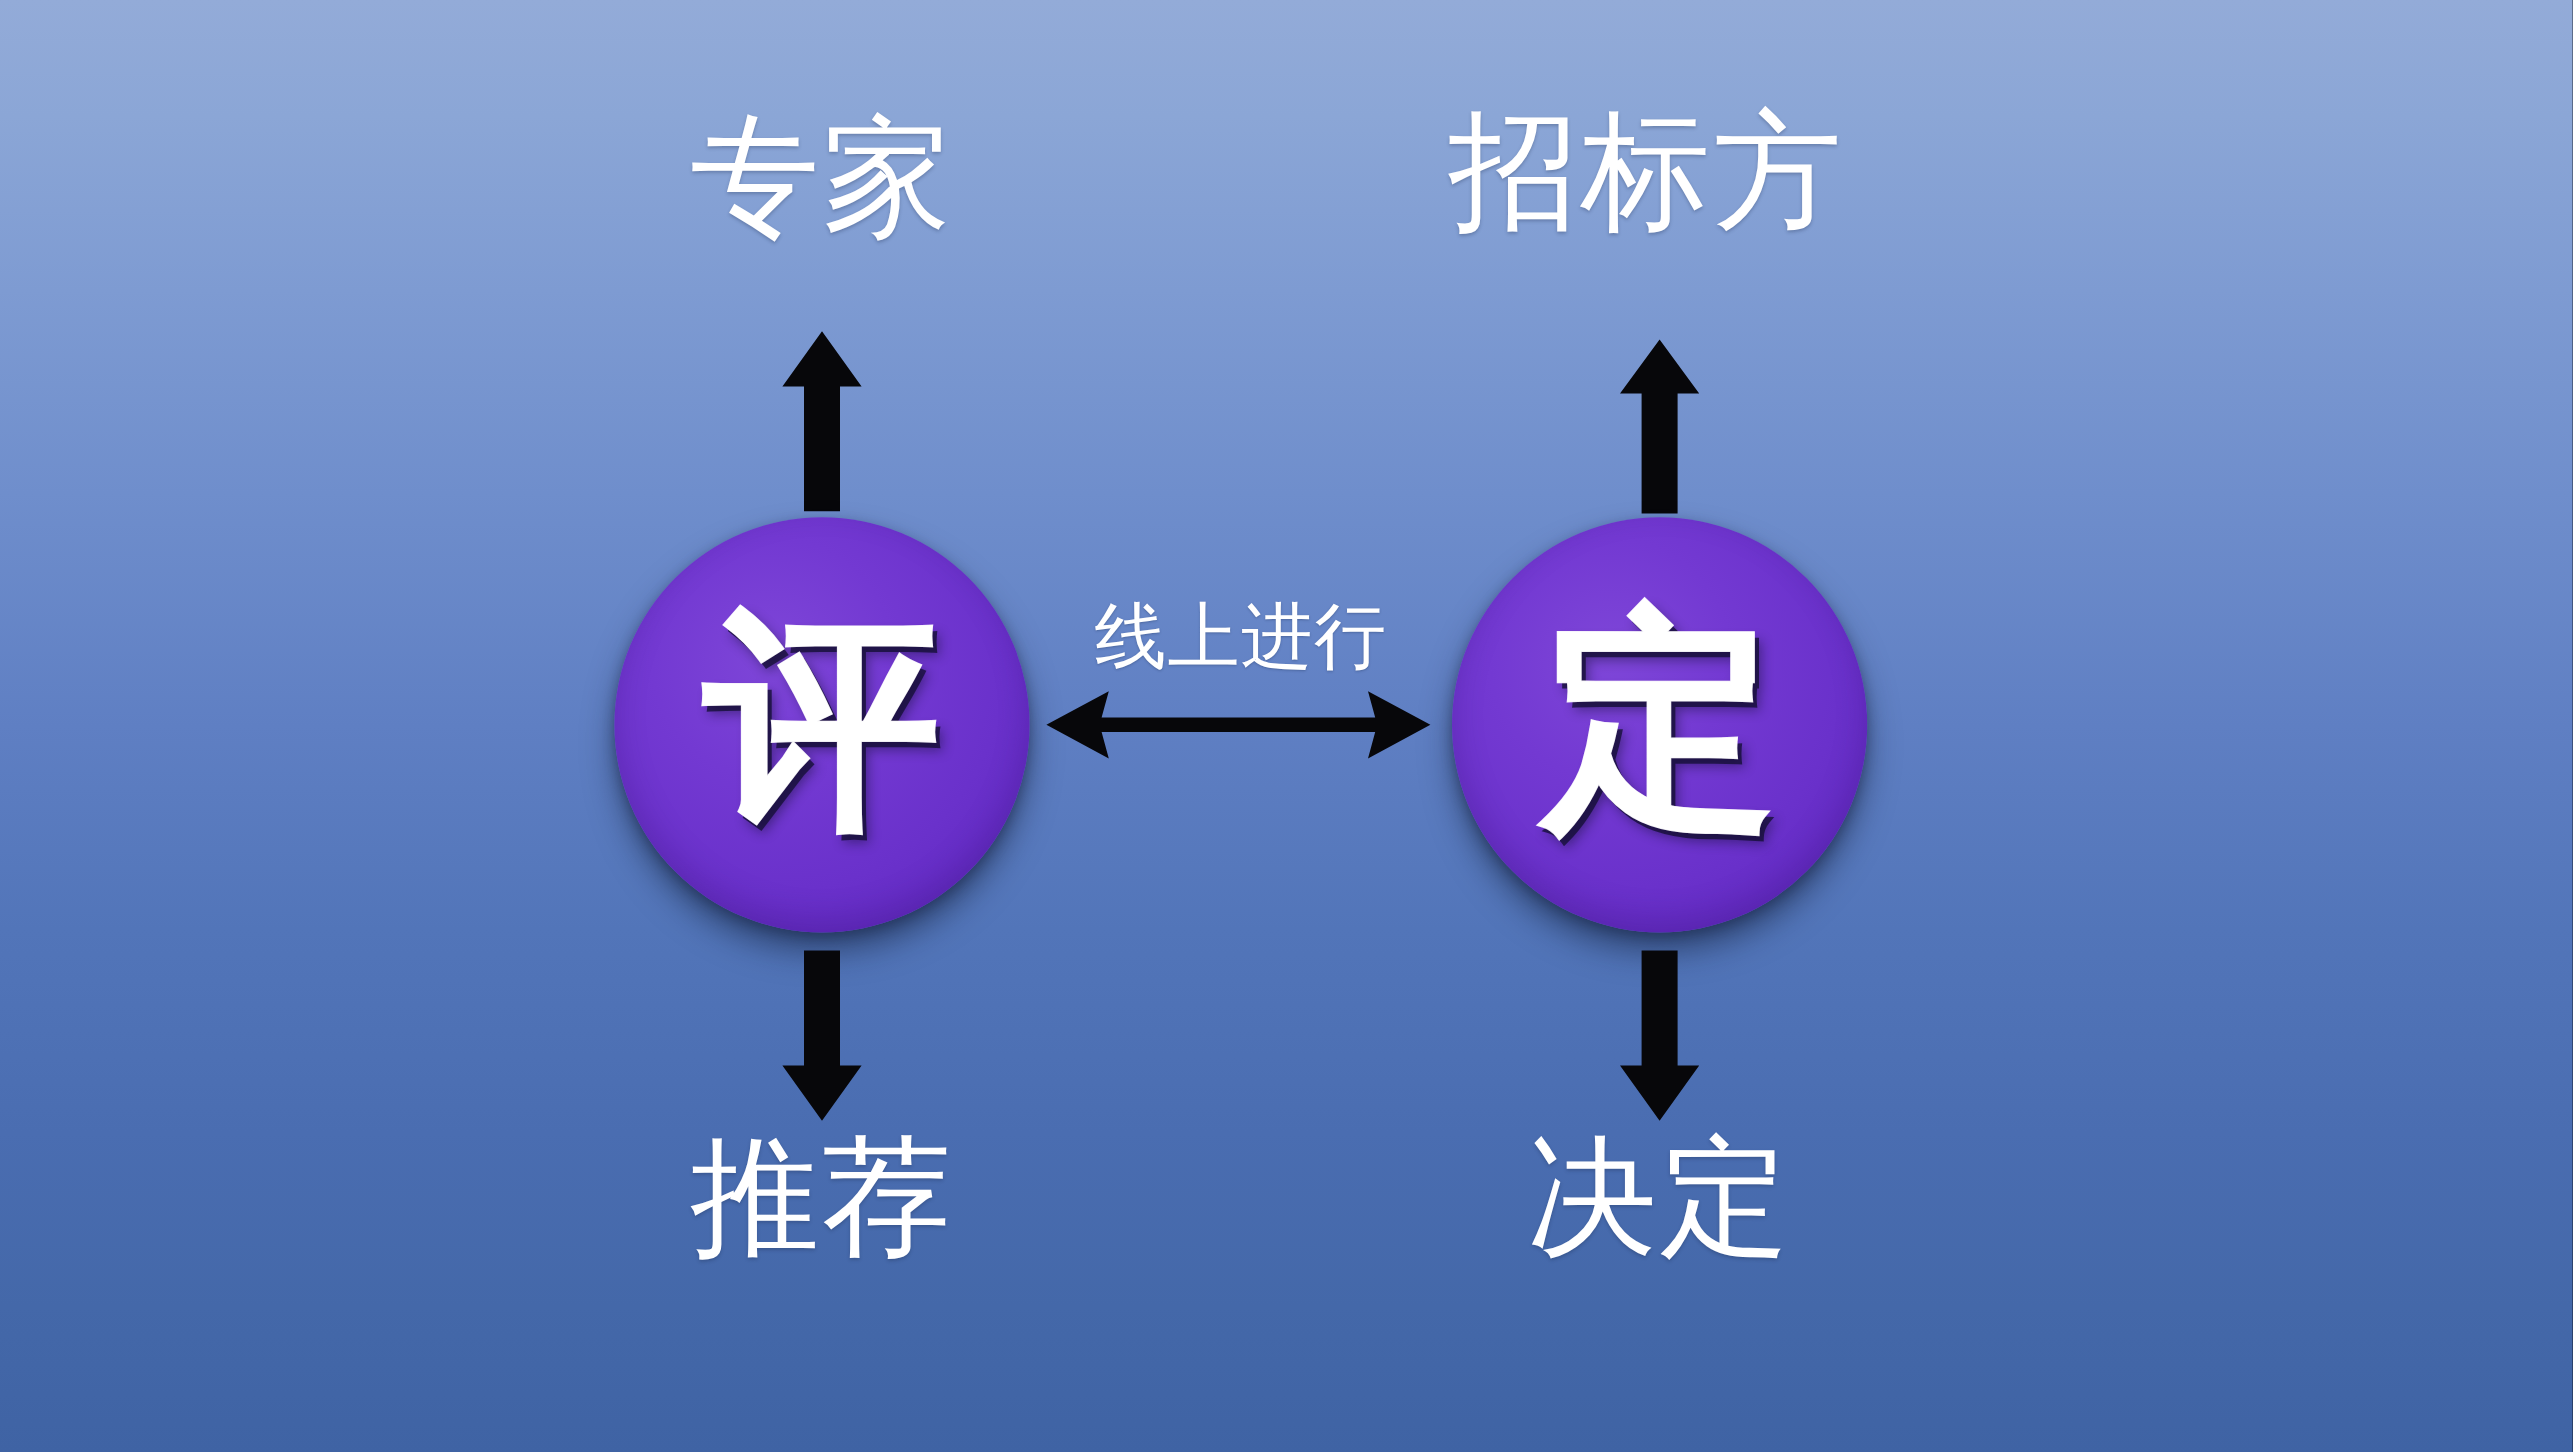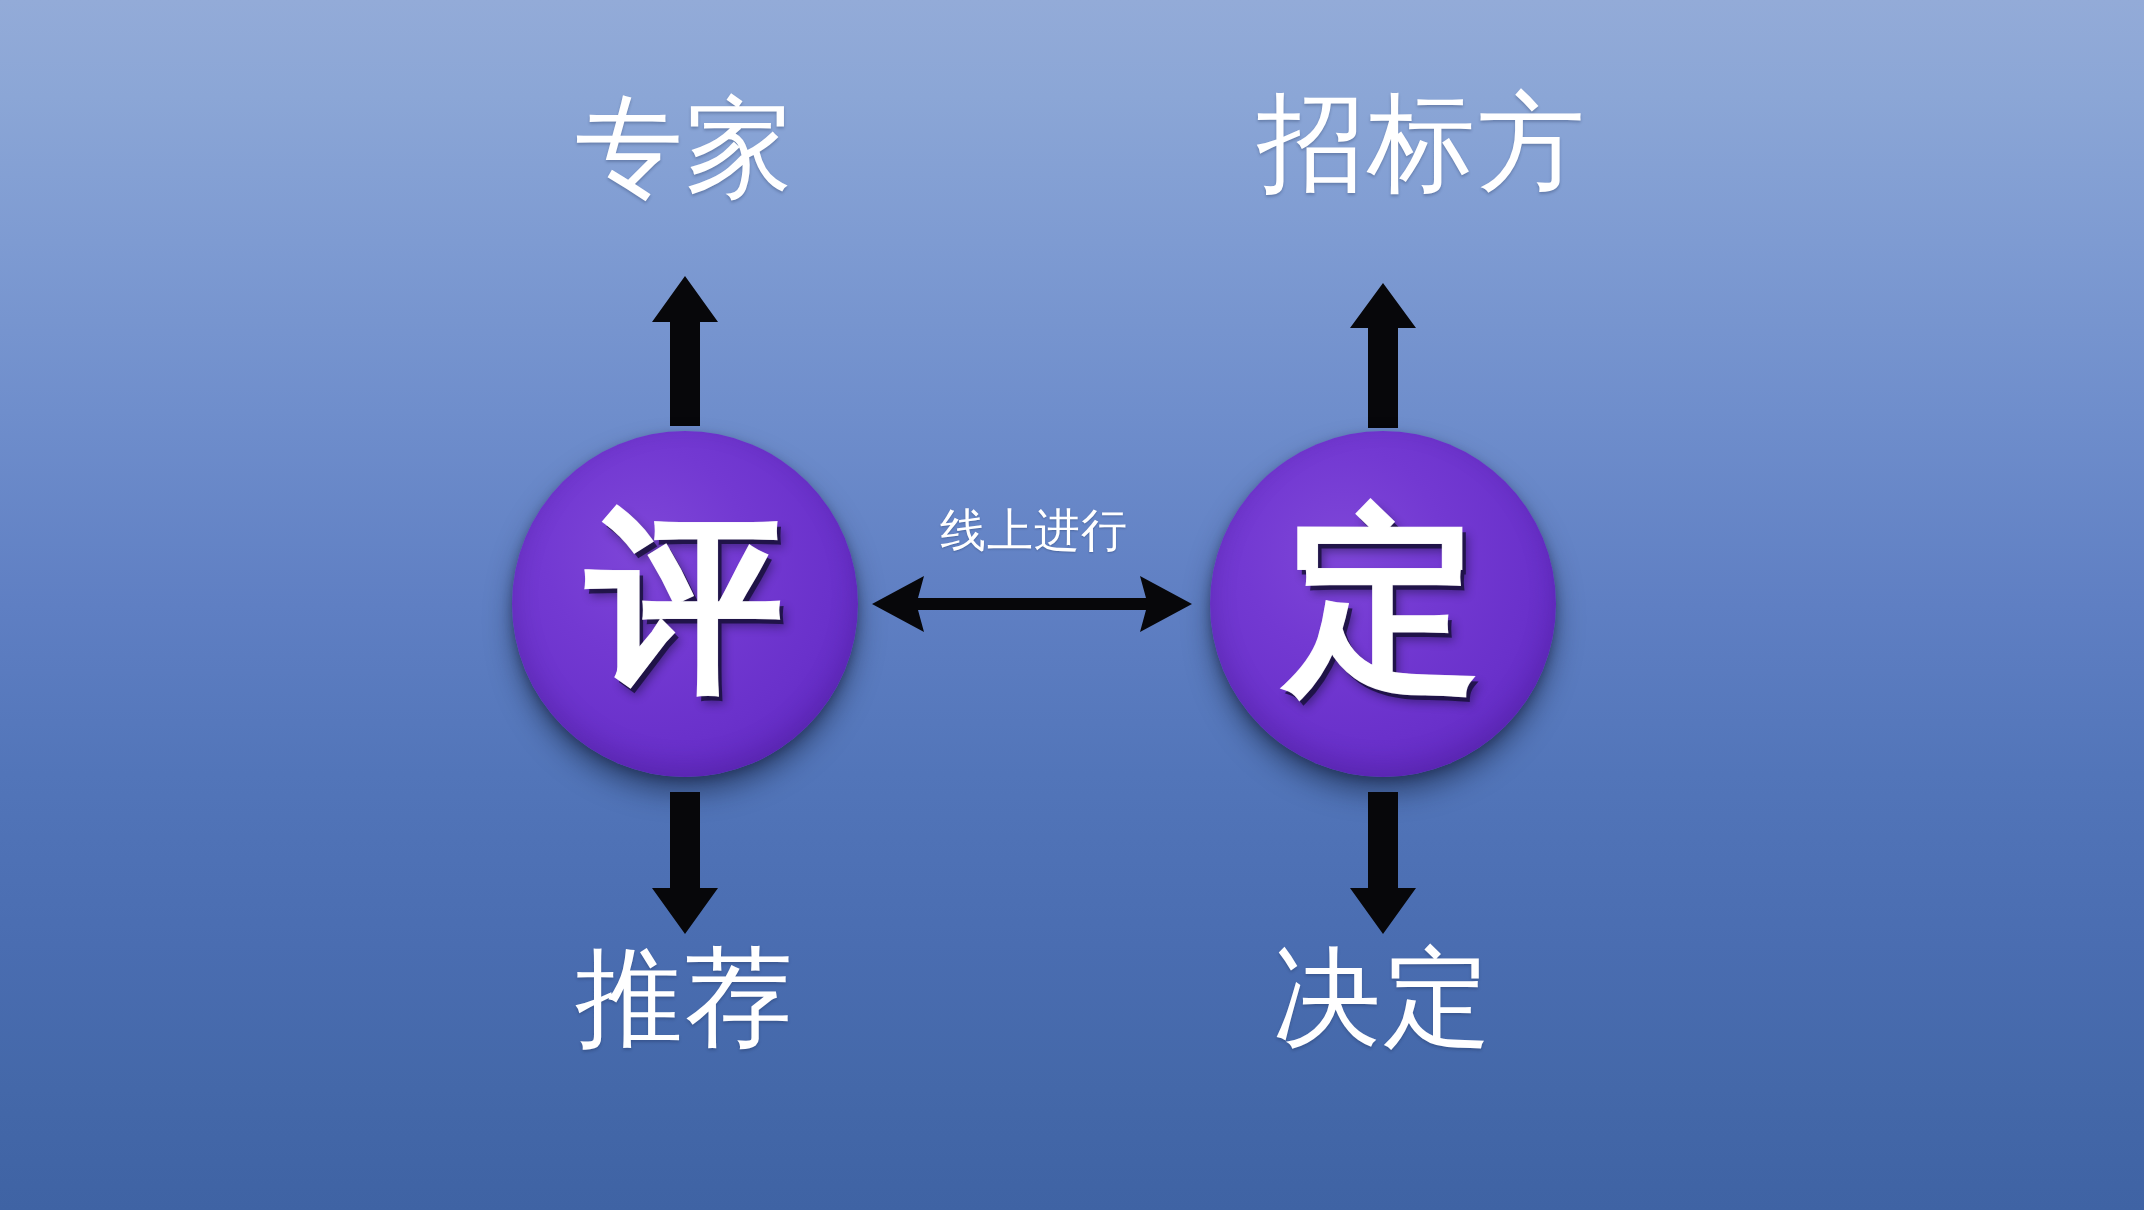--- a/index.html
+++ b/index.html
@@ -35,28 +35,28 @@
     transform: translate(-50%, -50%);
     text-rendering: geometricPrecision;
     letter-spacing: 2px;
   }
   .label.corner {
     font-size: 108px;
     line-height: 1;
     text-shadow: 0 2px 3px rgba(20,35,70,0.28);
   }
   .label.mid {
-    font-size: 46px;
+    font-size: 60px;
     line-height: 1;
     letter-spacing: 1px;
     text-shadow: 0 1px 2px rgba(20,35,70,0.30);
   }
 
   #lbl-expert   { left: 685px;  top: 150px; }
-  #lbl-tenderer { left: 1422px; top: 145px; }
+  #lbl-tenderer { left: 1372px; top: 145px; }
   #lbl-recommend{ left: 685px;  top: 1000px; }
   #lbl-decide   { left: 1383px; top: 1000px; }
   #lbl-online   { left: 1034px; top: 531px; }
 
   
   .node {
     position: absolute;
     width: 346px;
     height: 346px;
     border-radius: 50%;

